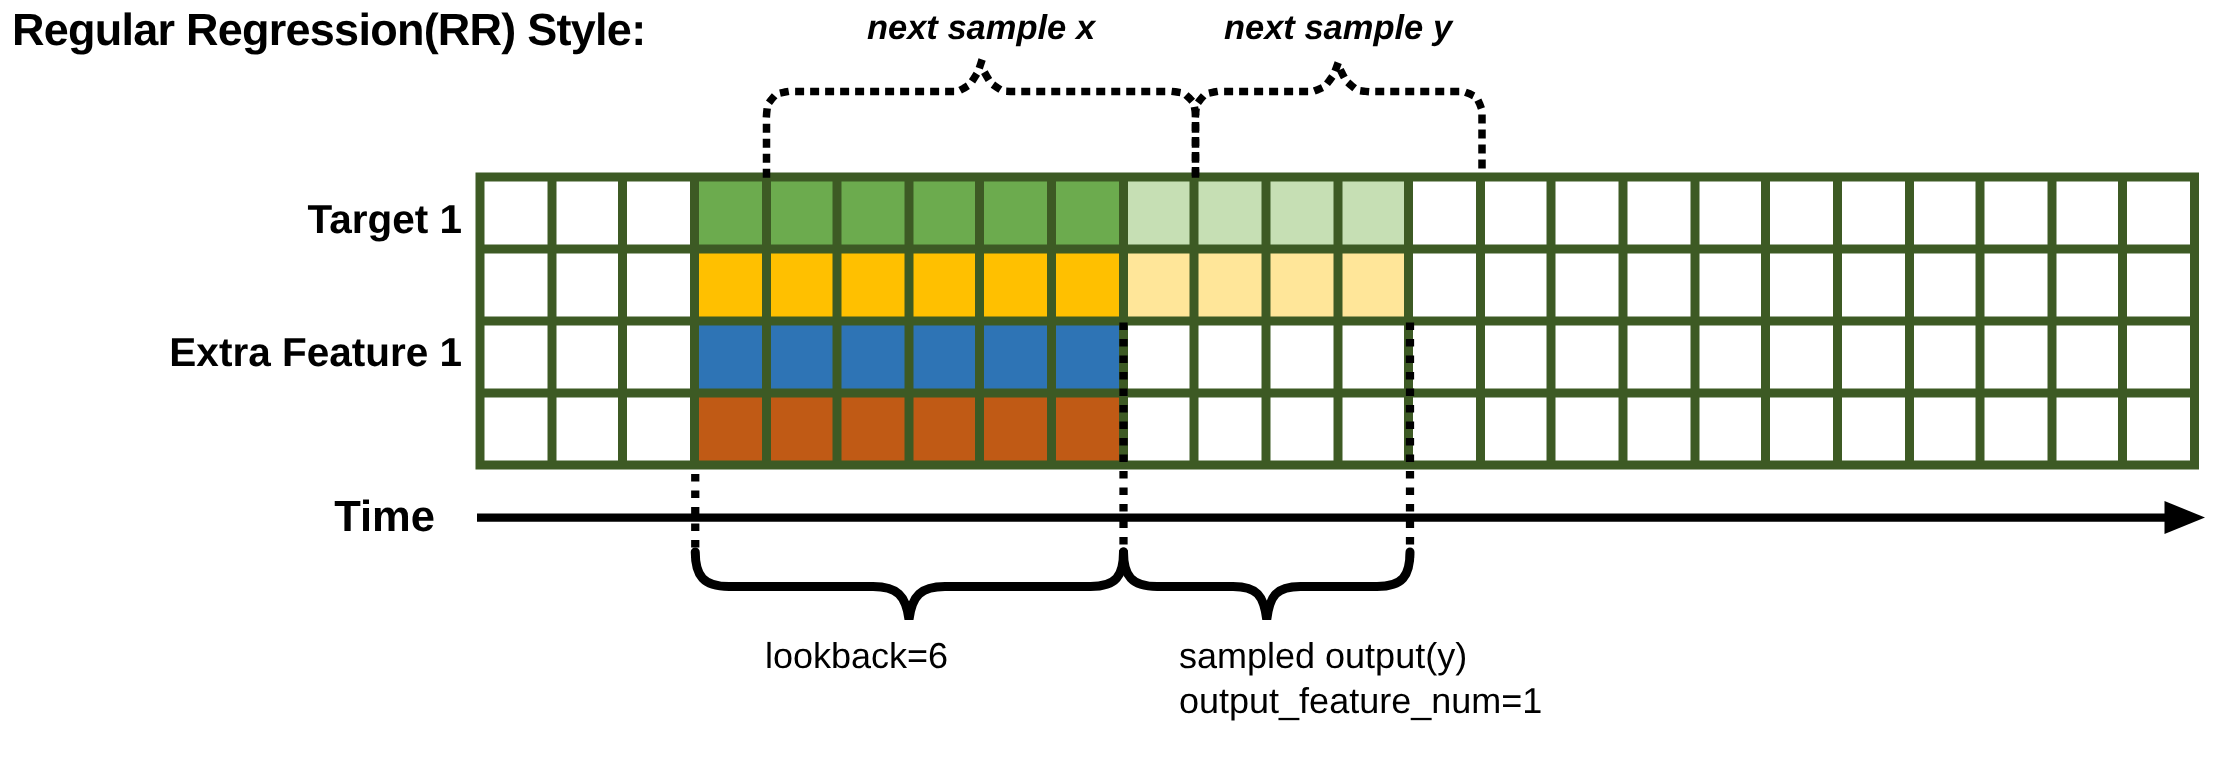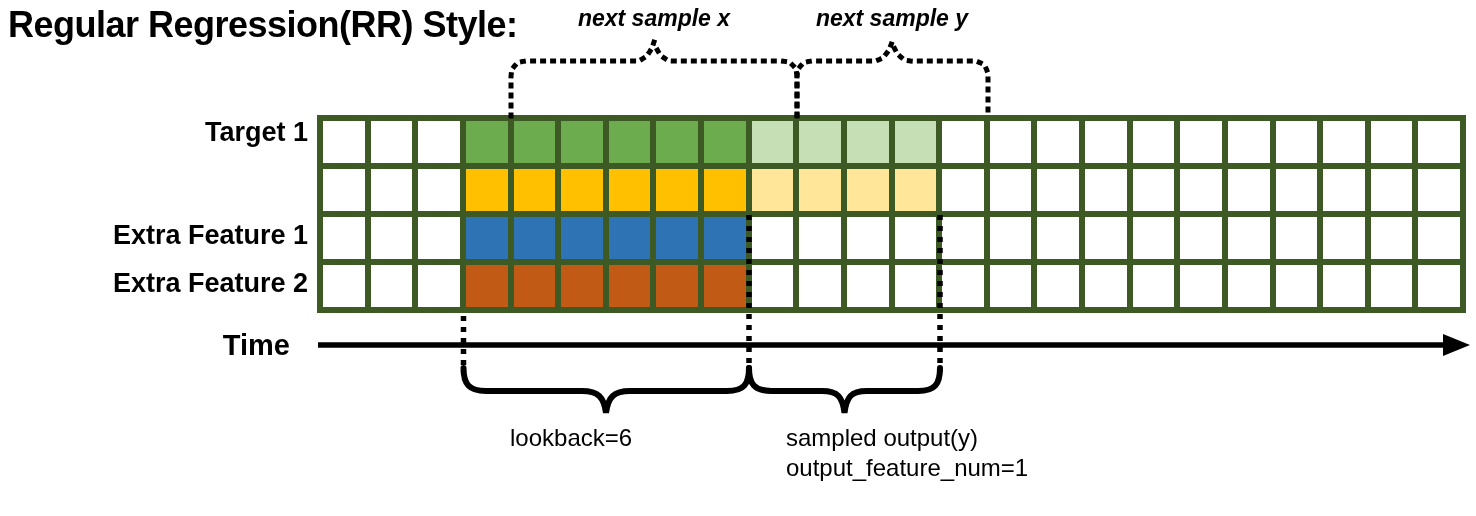--- a/index.html
+++ b/index.html
@@ -1,21 +1,21 @@
 <!DOCTYPE html>
 <html><head>
 <meta charset="utf-8">
 <style>
   html,body{margin:0;padding:0;background:#fff;}
   .canvas{
     position:relative;width:1476px;height:516px;background:#fff;
     font-family:"Liberation Sans",sans-serif;color:#000;overflow:hidden;
   }
   .title{
-    position:absolute;left:8px;top:4px;font-size:36px;font-weight:bold;
+    position:absolute;left:8px;top:4px;font-size:30px;font-weight:bold;
     letter-spacing:-0.5px;white-space:nowrap;
   }
   .row-label{
     position:absolute;left:0;width:308px;height:48px;line-height:48px;
     text-align:right;font-size:27px;font-weight:bold;white-space:nowrap;
   }
   .grid{
     position:absolute;left:317px;top:115px;width:1149px;height:198px;
     box-sizing:border-box;padding:6px;display:grid;gap:6px;background:#3d5a24;
   }
@@ -33,23 +33,22 @@
   .annot-left{left:510px;}
   .annot-right{left:786px;}
 </style>
 </head>
 <body>
 
 <div class="canvas">
 
   <div class="title">Regular Regression(RR) Style:</div>
 
-  <div class="row-label" style="top:108px;">Target 1</div>
+  <div class="row-label" style="top:122px;">Target 1</div>
   <div class="row-label" style="top:211px;">Extra Feature 1</div>
-  <div class="row-label" style="top:259px;">Extra Feature 2</div>
 
   <div class="grid" id="grid-cells" style="background: rgb(61, 90, 36); grid-template-columns: repeat(24, 1fr);">
       <div class="cell" style="background: rgb(255, 255, 255);"></div>
       <div class="cell" style="background: rgb(255, 255, 255);"></div>
       <div class="cell" style="background: rgb(255, 255, 255);"></div>
       <div class="cell" style="background: rgb(108, 171, 78);"></div>
       <div class="cell" style="background: rgb(108, 171, 78);"></div>
       <div class="cell" style="background: rgb(108, 171, 78);"></div>
       <div class="cell" style="background: rgb(108, 171, 78);"></div>
       <div class="cell" style="background: rgb(108, 171, 78);"></div>

